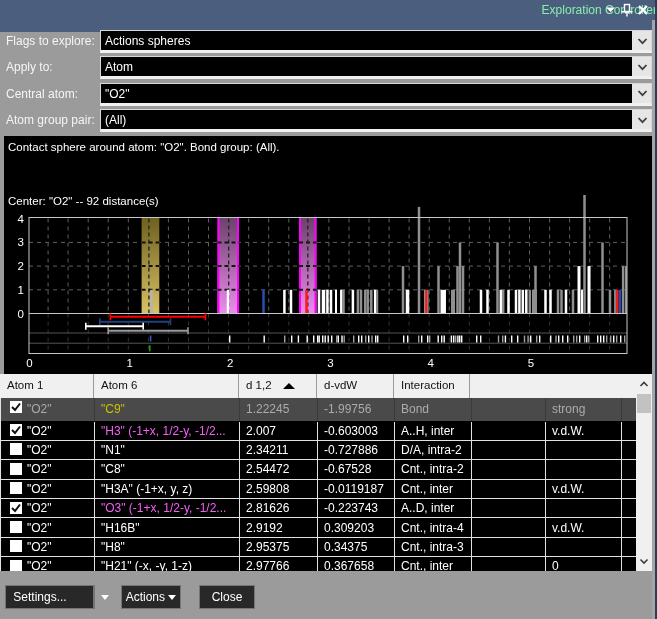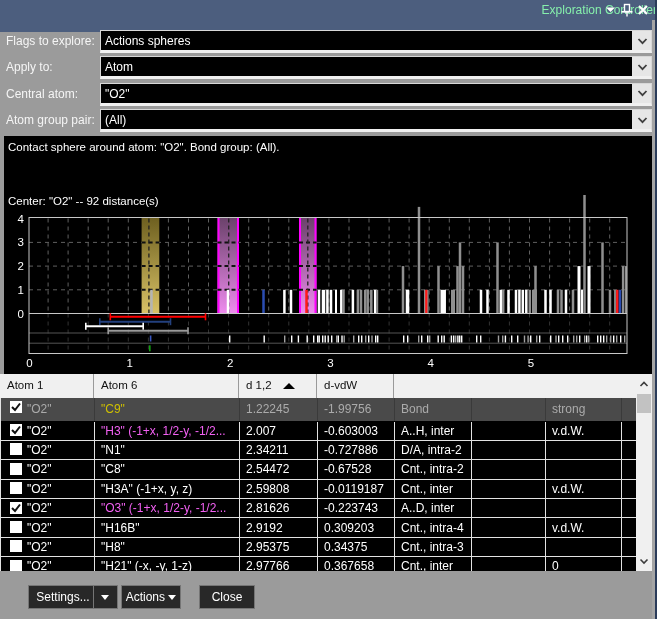--- a/index.html
+++ b/index.html
@@ -347,20 +347,21 @@
 </svg>
 <div class="ptxt" style="top:5px">Contact sphere around atom: "O2". Bond group: (All).</div>
 <div class="ptxt" style="top:59px">Center: "O2" -- 92 distance(s)</div>
 </div>
 <div class="table">
   <div class="thead">
       <div class="hc" style="width:94px">Atom 1</div>
       <div class="hc" style="width:145px">Atom 6</div>
       <div class="hc" style="width:78px">d 1,2<span class="sort"></span></div>
       <div class="hc" style="width:77px">d-vdW</div>
+      <div class="hc" style="width:76px">Interaction</div>
       <div class="hc" style="width:8px;border-right:none">&nbsp;</div>
     </div>
   <div class="tbody">
 <div class="tr sel" style="height:23.5px;border-bottom:1px solid #000">
         <div class="c" style="width:94px">
           <span class="cb">
             <svg width="12" height="12" viewBox="0 0 12 12">
               <path d="M2 6 L5 9 L10 2.5" stroke="#111" stroke-width="2" fill="none"></path>
             </svg>
           </span>
@@ -496,19 +497,19 @@
 </div>
 <div class="sbar">
   <svg class="schev" style="top:4px" width="12" height="12" viewBox="0 0 12 12">
       <path d="M2.5 8 L6 4.5 L9.5 8" stroke="#3c3c3c" stroke-width="1.6" fill="none"></path>
     </svg>
   <div class="sthumb"></div>
   <svg class="schev" style="top:181px" width="12" height="12" viewBox="0 0 12 12">
       <path d="M2.5 4.5 L6 8 L9.5 4.5" stroke="#3c3c3c" stroke-width="1.6" fill="none"></path>
     </svg>
 </div>
-<div class="btn" style="left:28px; width:90px; padding-right:20px">Settings...</div>
+<div class="btn" style="left:5px; width:90px; padding-right:20px">Settings...</div>
 <div style="position:absolute; left:93px; top:586px; width:1px; height:22px; background:#757575"></div>
 <div style="position:absolute; left:98px; top:585px; width:13px; height:24px; display:flex; align-items:center; justify-content:center">
     <span class="tri"></span>
   </div>
 <div class="btn" style="left:121px; width:60px">Actions&nbsp;<span class="tri"></span></div>
 <div class="btn" style="left:199px; width:56px">Close</div>
 
 </body></html>

